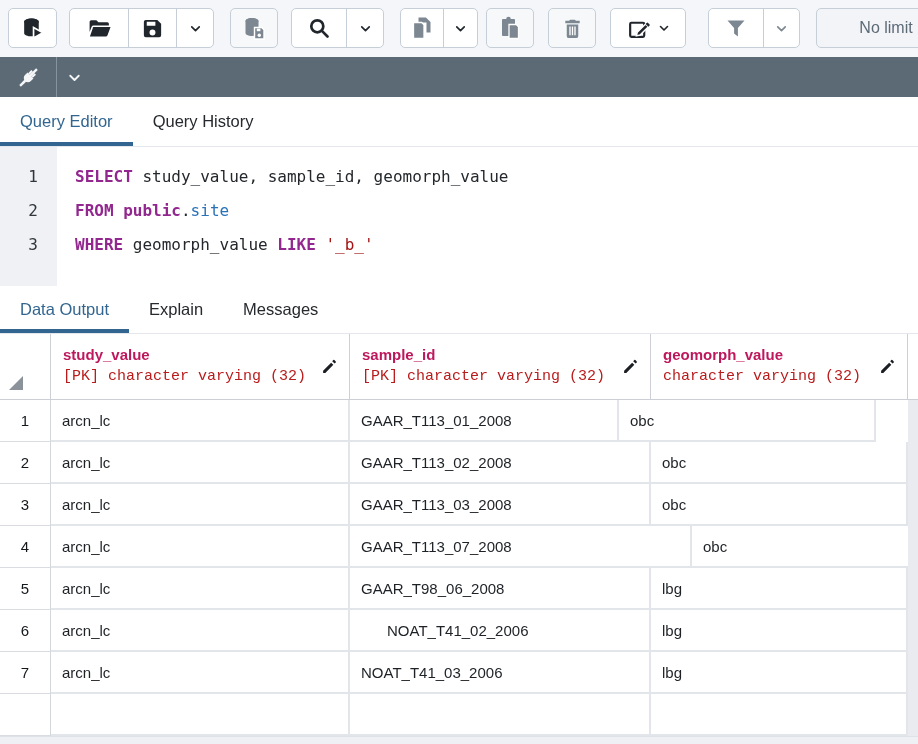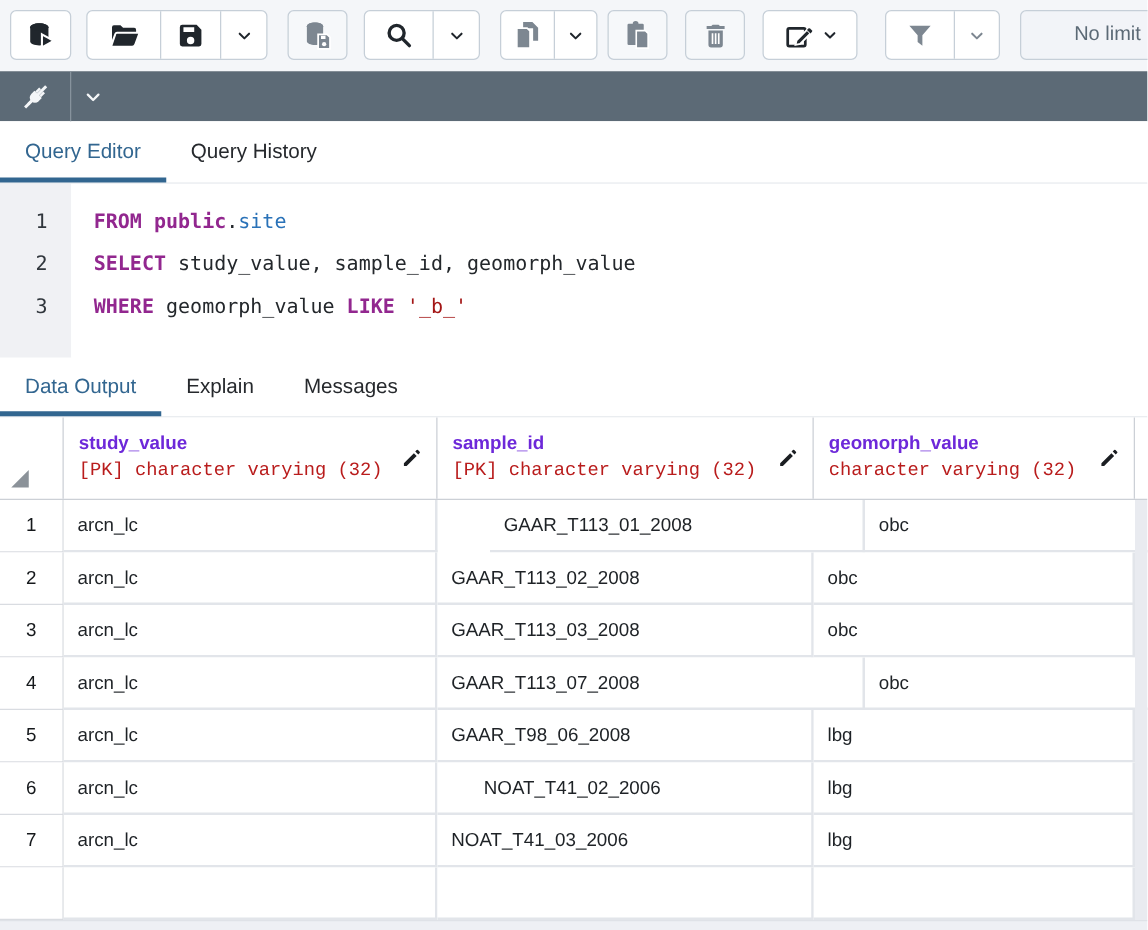--- a/index.html
+++ b/index.html
@@ -59,21 +59,21 @@
   .tok-table{color:var(--sql-table);}
   .tok-string{color:var(--sql-string);}
 
   
   .grid{position:relative;}
   .grid-header{display:flex;height:66px;background:#fff;border-bottom:1px solid #ccd0d6;}
   .corner-cell{width:51px;flex:none;border-right:1px solid #ccd0d6;position:relative;}
   .corner-tri{position:absolute;left:9px;bottom:9px;width:0;height:0;
     border-bottom:14px solid #8b9299;border-left:14px solid transparent;}
   .col-head{flex:none;border-right:1px solid #ccd0d6;padding:10px 34px 0 12px;position:relative;}
-  .col-name{font-weight:bold;font-size:15px;line-height:22px;color:#6d28d9;}
+  .col-name{font-weight:bold;font-size:15px;line-height:22px;color:#be185d;}
   .col-type{font-size:15px;line-height:21px;color:#b91c1c;font-family:Liberation Mono, monospace;}
   .pencil{position:absolute;right:11px;top:24px;color:#1b1e22;}
   .grid-rows{position:relative;background:#fff;}
   .grid-row{display:flex;height:42px;}
   .cell{flex:none;background:#fff;border-right:2px solid var(--grid-line);
     border-bottom:2px solid var(--grid-line);display:flex;align-items:center;
     padding-left:11px;font-size:15px;color:#1e2226;overflow:hidden;white-space:nowrap;}
   .num-cell{width:51px;justify-content:center;padding-left:0;
     border-right:1px solid #d4d8dd;border-bottom:1px solid #d9dce1;color:#15181b;}
   .v-scroll{position:absolute;top:0;right:0;width:10px;height:100%;background:#e9ebf0;}
@@ -247,22 +247,22 @@
     <div class="tab">Query History</div>
   </div>
 
 <div class="sql-editor">
   <div class="gutter">
       <div class="ln">1</div>
       <div class="ln">2</div>
       <div class="ln">3</div>
     </div>
   <div class="code-area">
+      <div class="code-line"><span class="tok-keyword">SELECT</span><span class="tok-plain"> study_value, sample_id, geomorph_value</span></div>
       <div class="code-line"><span class="tok-keyword">FROM</span><span class="tok-plain"> </span><span class="tok-keyword">public</span><span class="tok-plain">.</span><span class="tok-table">site</span></div>
-      <div class="code-line"><span class="tok-keyword">SELECT</span><span class="tok-plain"> study_value, sample_id, geomorph_value</span></div>
       <div class="code-line"><span class="tok-keyword">WHERE</span><span class="tok-plain"> geomorph_value </span><span class="tok-keyword">LIKE</span><span class="tok-plain"> </span><span class="tok-string">'_b_'</span></div>
     </div>
 </div>
 
 <div class="tabs tabs-output">
     <div class="tab active">Data Output</div>
     <div class="tab">Explain</div>
     <div class="tab">Messages</div>
   </div>
 
@@ -290,21 +290,21 @@
         <div class="col-type">character varying (32)</div>
         <span class="pencil"><svg width="17" height="17" viewBox="0 0 24 24" fill="currentColor">
             <path d="M3 17.9V21h3.1L17.4 9.7l-3.1-3.1zM20.8 6.3a1.05 1.05 0 000-1.5l-1.9-1.9a1.05 1.05 0 00-1.5 0l-1.6 1.6 3.4 3.4z"></path>
           </svg></span>
       </div>
     </div>
   <div class="grid-rows">
     <div class="grid-row">
         <div class="cell num-cell">1</div>
         <div class="cell" style="width: 299px;">arcn_lc</div>
-        <div class="cell" style="width: 300px; margin-left: 42px;">GAAR_T113_01_2008</div>
+        <div class="cell" style="width: 269px;">GAAR_T113_01_2008</div>
         <div class="cell" style="width: 257px;">obc</div>
       </div>
       <div class="grid-row">
         <div class="cell num-cell">2</div>
         <div class="cell" style="width: 299px;">arcn_lc</div>
         <div class="cell" style="width: 301px;">GAAR_T113_02_2008</div>
         <div class="cell" style="width: 257px;">obc</div>
       </div>
       <div class="grid-row">
         <div class="cell num-cell">3</div>

